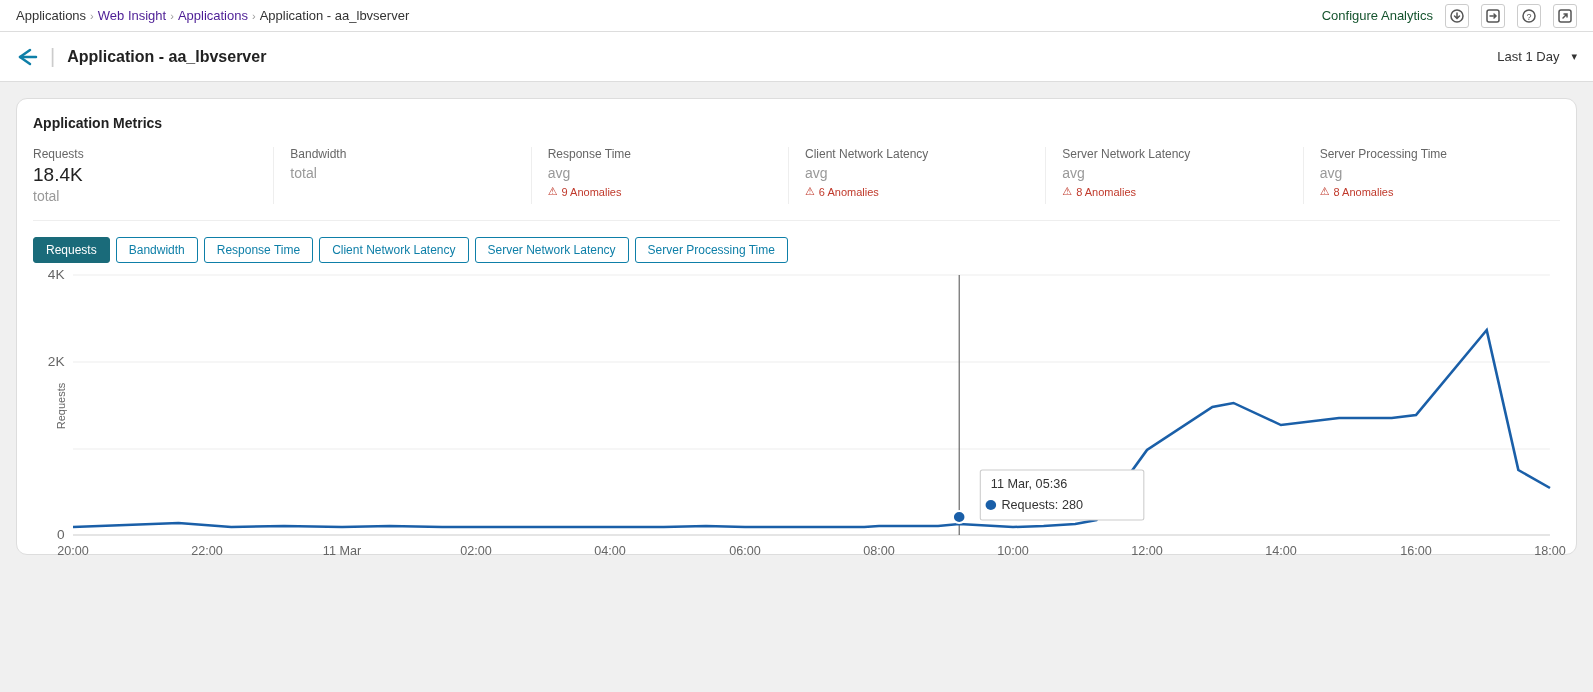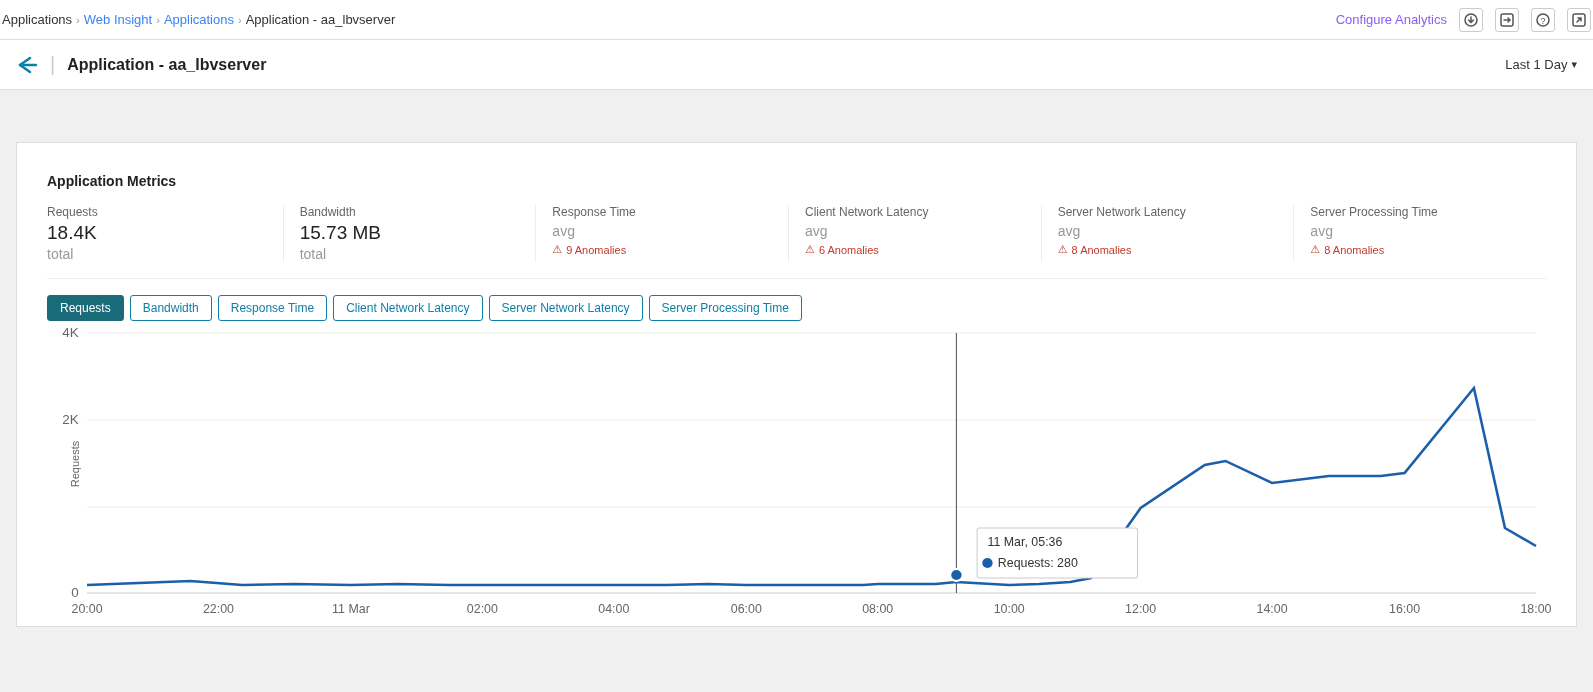--- a/index.html
+++ b/index.html
@@ -5,47 +5,47 @@
     * { box-sizing: border-box; margin: 0; padding: 0; }
     body { font-family: Arial, sans-serif; font-size: 13px; background: #f0f0f0; color: #333; }
 
     
     .top-nav {
       display: flex;
       align-items: center;
       justify-content: space-between;
       background: #fff;
       border-bottom: 1px solid #ddd;
-      padding: 0 2px;
-      height: 40px;
+      padding: 0 16px;
+      height: 32px;
     }
     .breadcrumb {
       display: flex;
       align-items: center;
       gap: 4px;
       font-size: 13px;
     }
     .breadcrumb-item {
       color: #333;
     }
     .breadcrumb-item.link {
-      color: #3b82f6;
+      color: #4c1d95;
       cursor: pointer;
     }
     .breadcrumb-sep {
       color: #999;
       font-size: 11px;
     }
     .top-nav-right {
       display: flex;
       align-items: center;
       gap: 12px;
     }
     .configure-analytics {
-      color: #8b5cf6;
+      color: #14532d;
       cursor: pointer;
       font-size: 13px;
       text-decoration: none;
     }
     .nav-icon {
       color: #555;
       cursor: pointer;
       font-size: 16px;
       width: 24px;
       height: 24px;
@@ -83,40 +83,39 @@
       font-size: 20px;
     }
     .page-title {
       font-size: 16px;
       font-weight: bold;
       color: #222;
     }
     .time-range-selector {
       display: flex;
       align-items: center;
-      gap: 4px;
+      gap: 12px;
       cursor: pointer;
       font-size: 13px;
       color: #333;
     }
     .time-range-selector .chevron {
       font-size: 11px;
     }
 
     
     .main-content {
       padding: 16px;
       background: #f0f0f0;
     }
     .metrics-card {
       background: #fff;
       border: 1px solid #ddd;
-      border-radius: 0;
-      padding: 30px;
-      margin-top: 36px;
+      border-radius: 11px;
+      padding: 16px;
     }
     .metrics-card-title {
       font-size: 14px;
       font-weight: bold;
       color: #222;
       margin-bottom: 16px;
     }
     .metrics-row {
       display: flex;
       gap: 0;
@@ -256,21 +255,20 @@
     <div class="metrics-row">
 
       <div class="metric-item">
         <div class="metric-label">Requests</div>
         <div class="metric-value">18.4K</div>
         <div class="metric-subtext">total</div>
       </div>
 
       <div class="metric-item">
         <div class="metric-label">Bandwidth</div>
-        <div class="metric-value">15.73 MB</div>
         <div class="metric-subtext">total</div>
       </div>
 
       <div class="metric-item">
         <div class="metric-label">Response Time</div>
         <div class="metric-subtext">avg</div>
         <div class="metric-anomaly">
           <span class="anomaly-icon">⚠</span>
           <span>9 Anomalies</span>
         </div>

